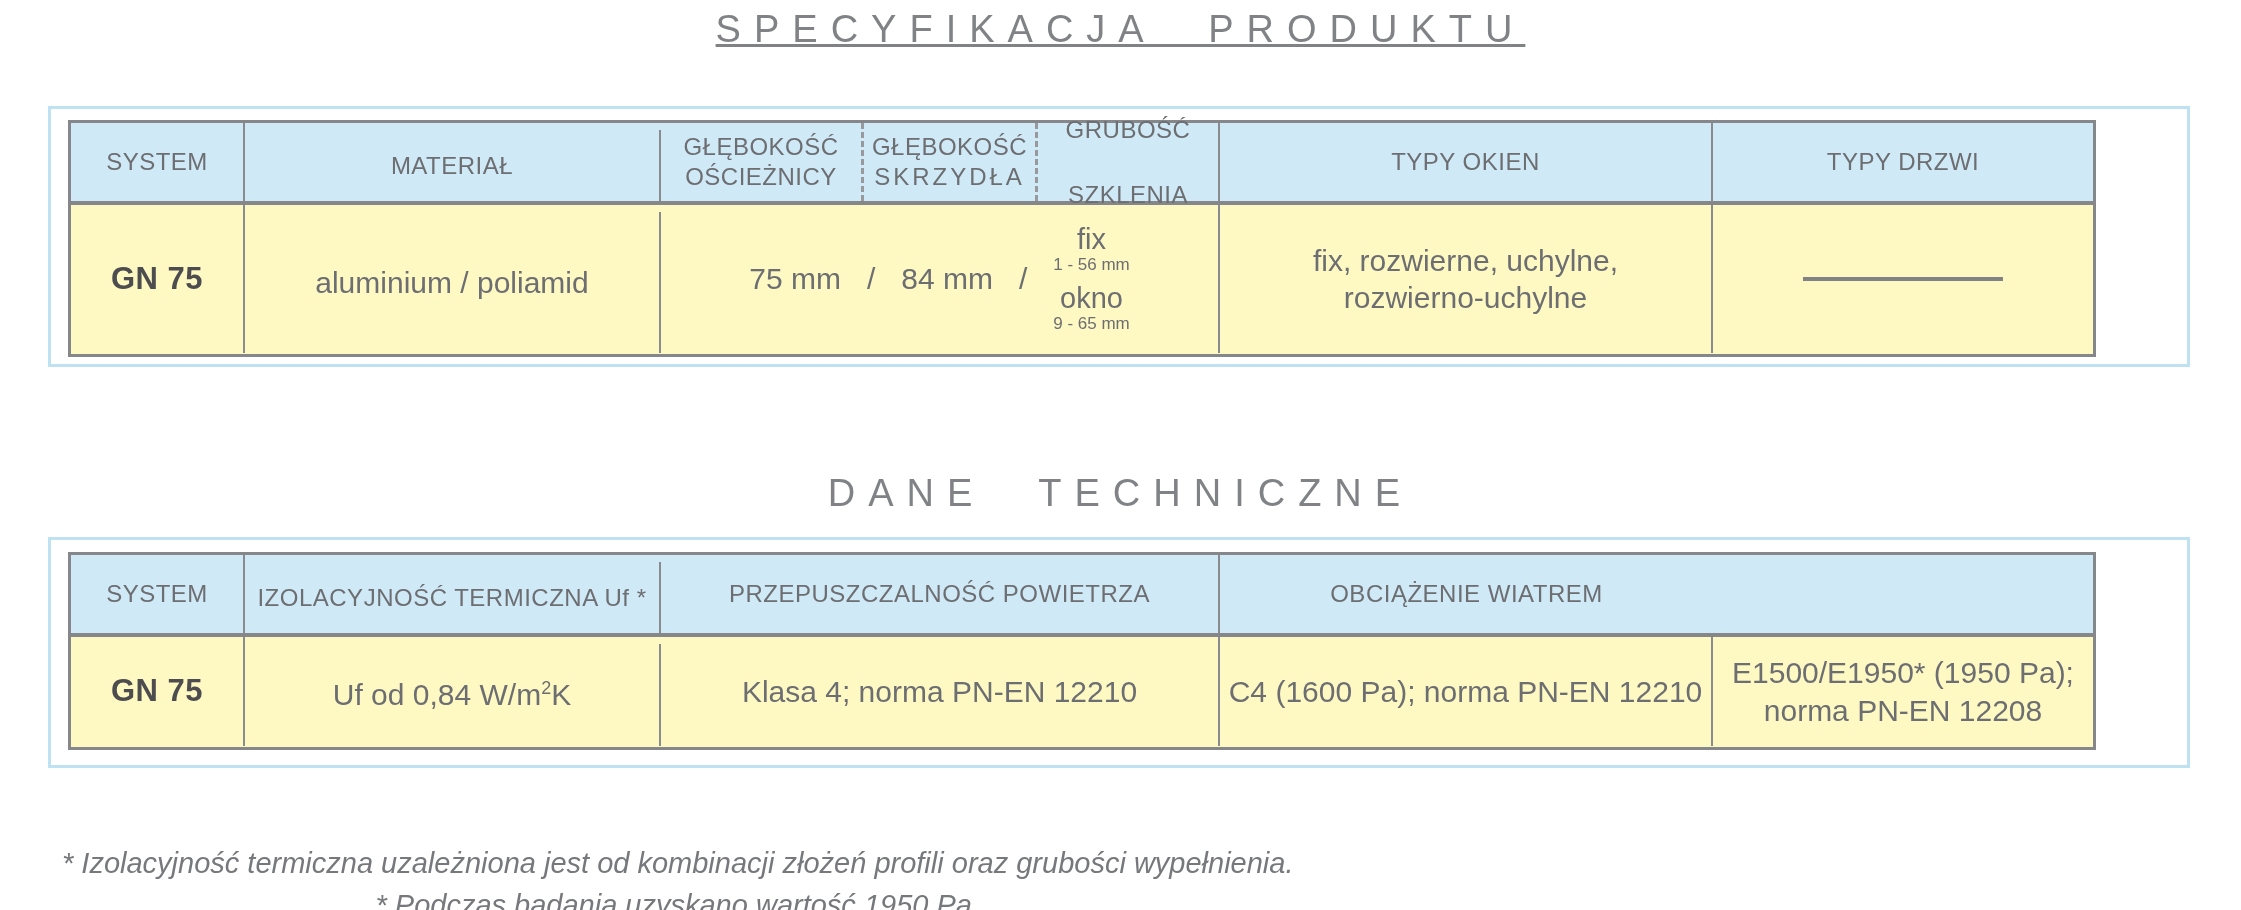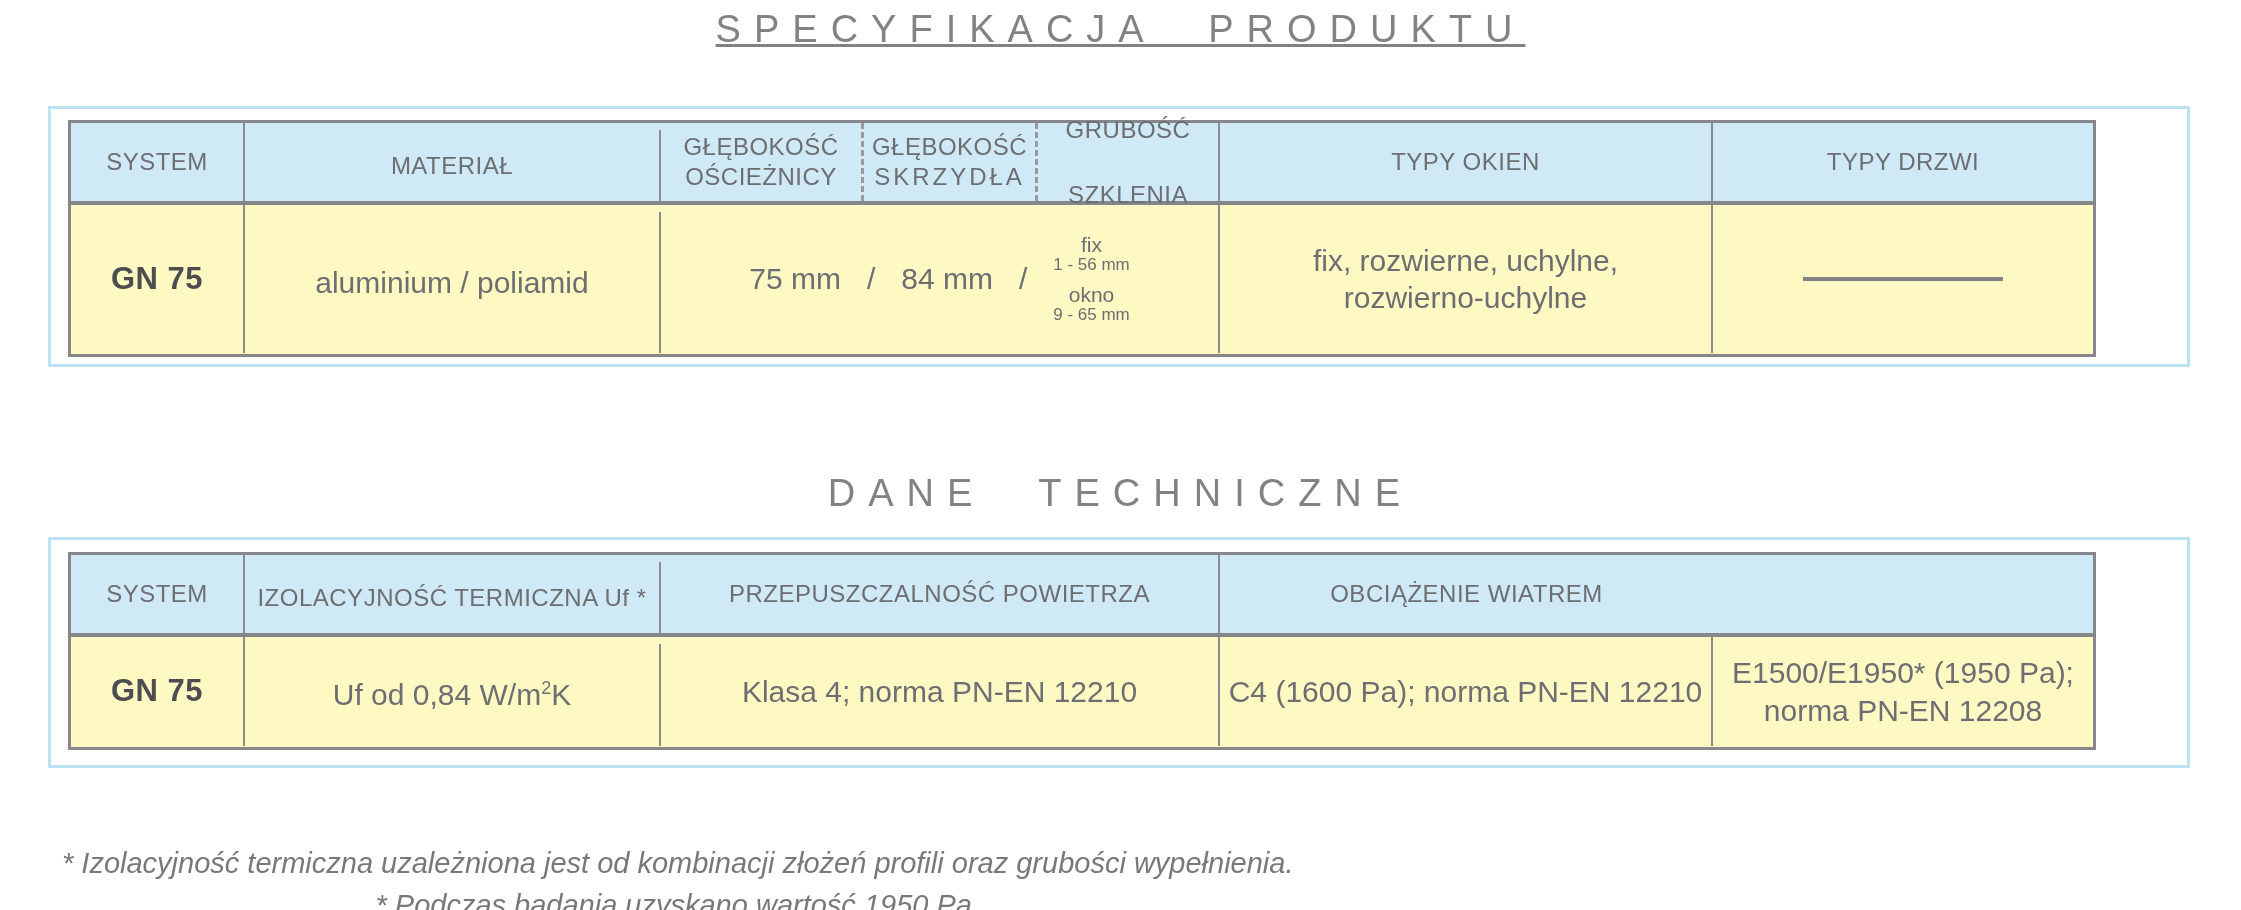--- a/index.html
+++ b/index.html
@@ -75,21 +75,21 @@
   .w-water   { flex: 1 1 auto; }
 
   .spaced { letter-spacing: 3px; }
   .bold-system { font-weight: bold; color: #4d4d4f; font-size: 31px; letter-spacing: 0.5px; }
 
   .merged-inner {
     display: flex; align-items: center; justify-content: center;
     width: 100%; gap: 26px;
   }
   .glazing-stack { display: flex; flex-direction: column; align-items: center; line-height: 1.1; }
-  .glazing-stack .lbl { font-size: 21px; }
+  .glazing-stack .lbl { font-size: 29px; }
   .glazing-stack .rng { font-size: 17px; }
   .glazing-stack .gap-top { margin-top: 8px; }
 
   .dash-line { width: 200px; height: 4px; background: #808285; }
 
   sup { font-size: 0.6em; vertical-align: super; line-height: 0; }
 
   .footnotes {
     position: absolute;
     left: 62px; top: 842px;

